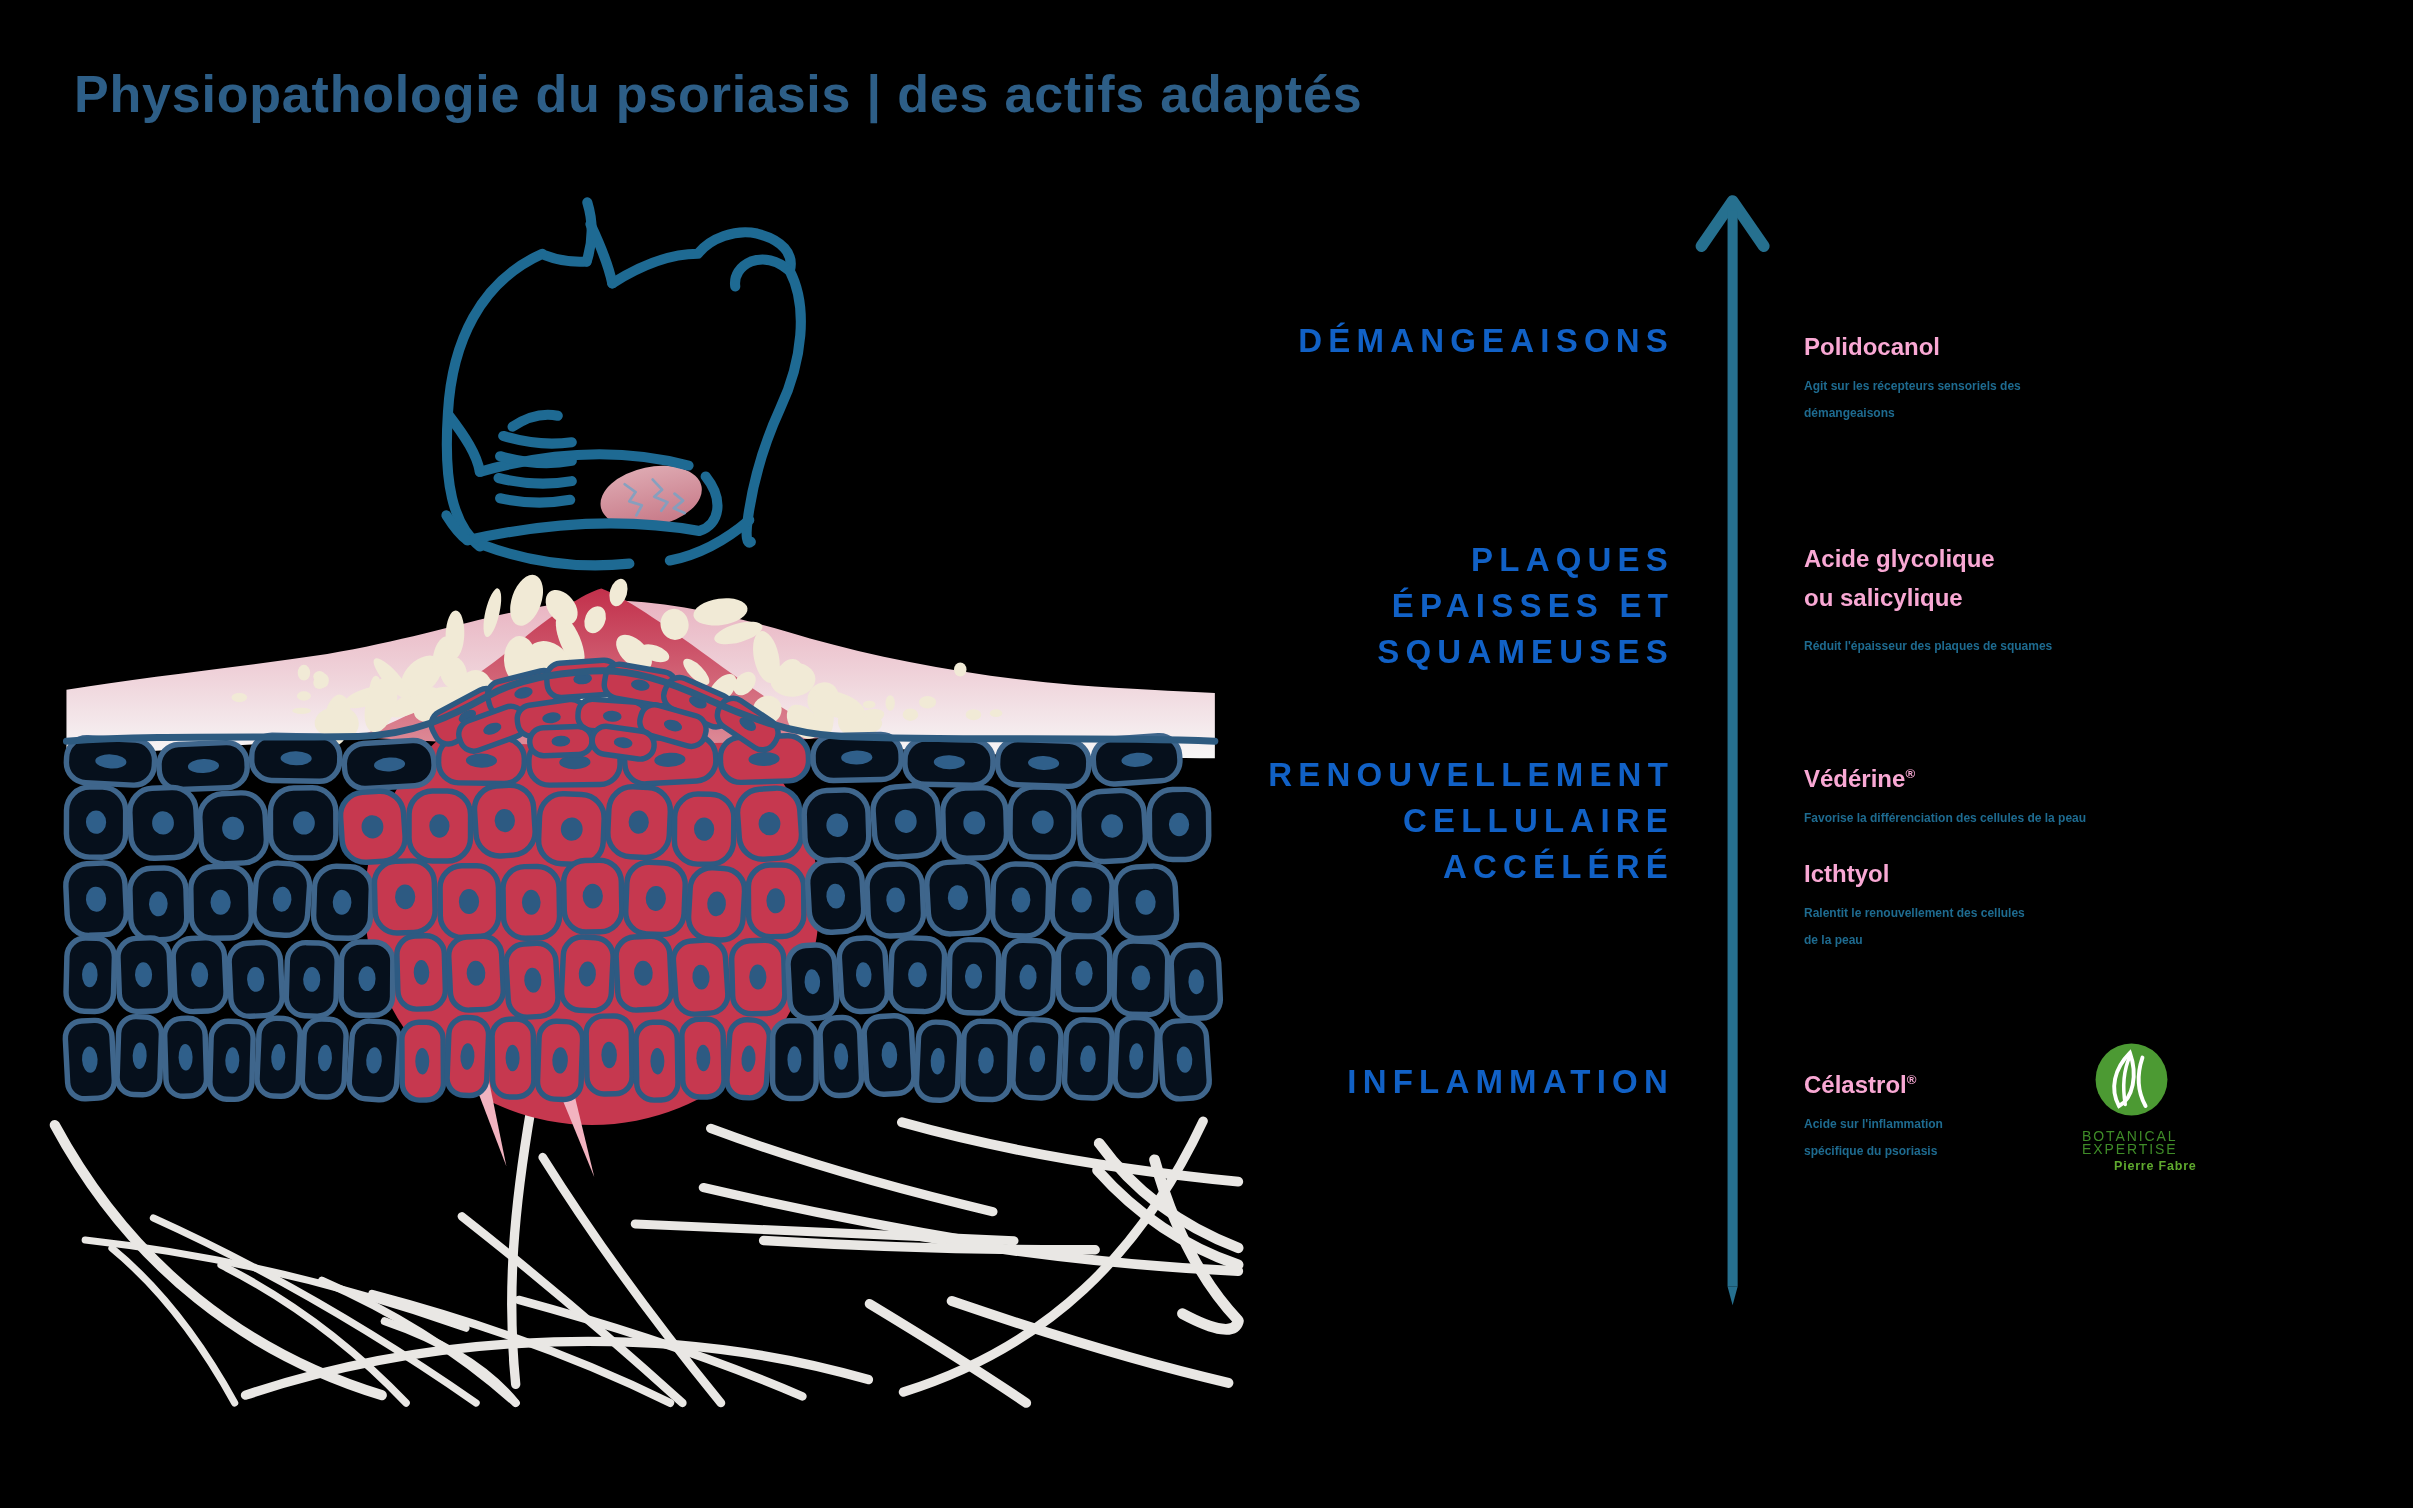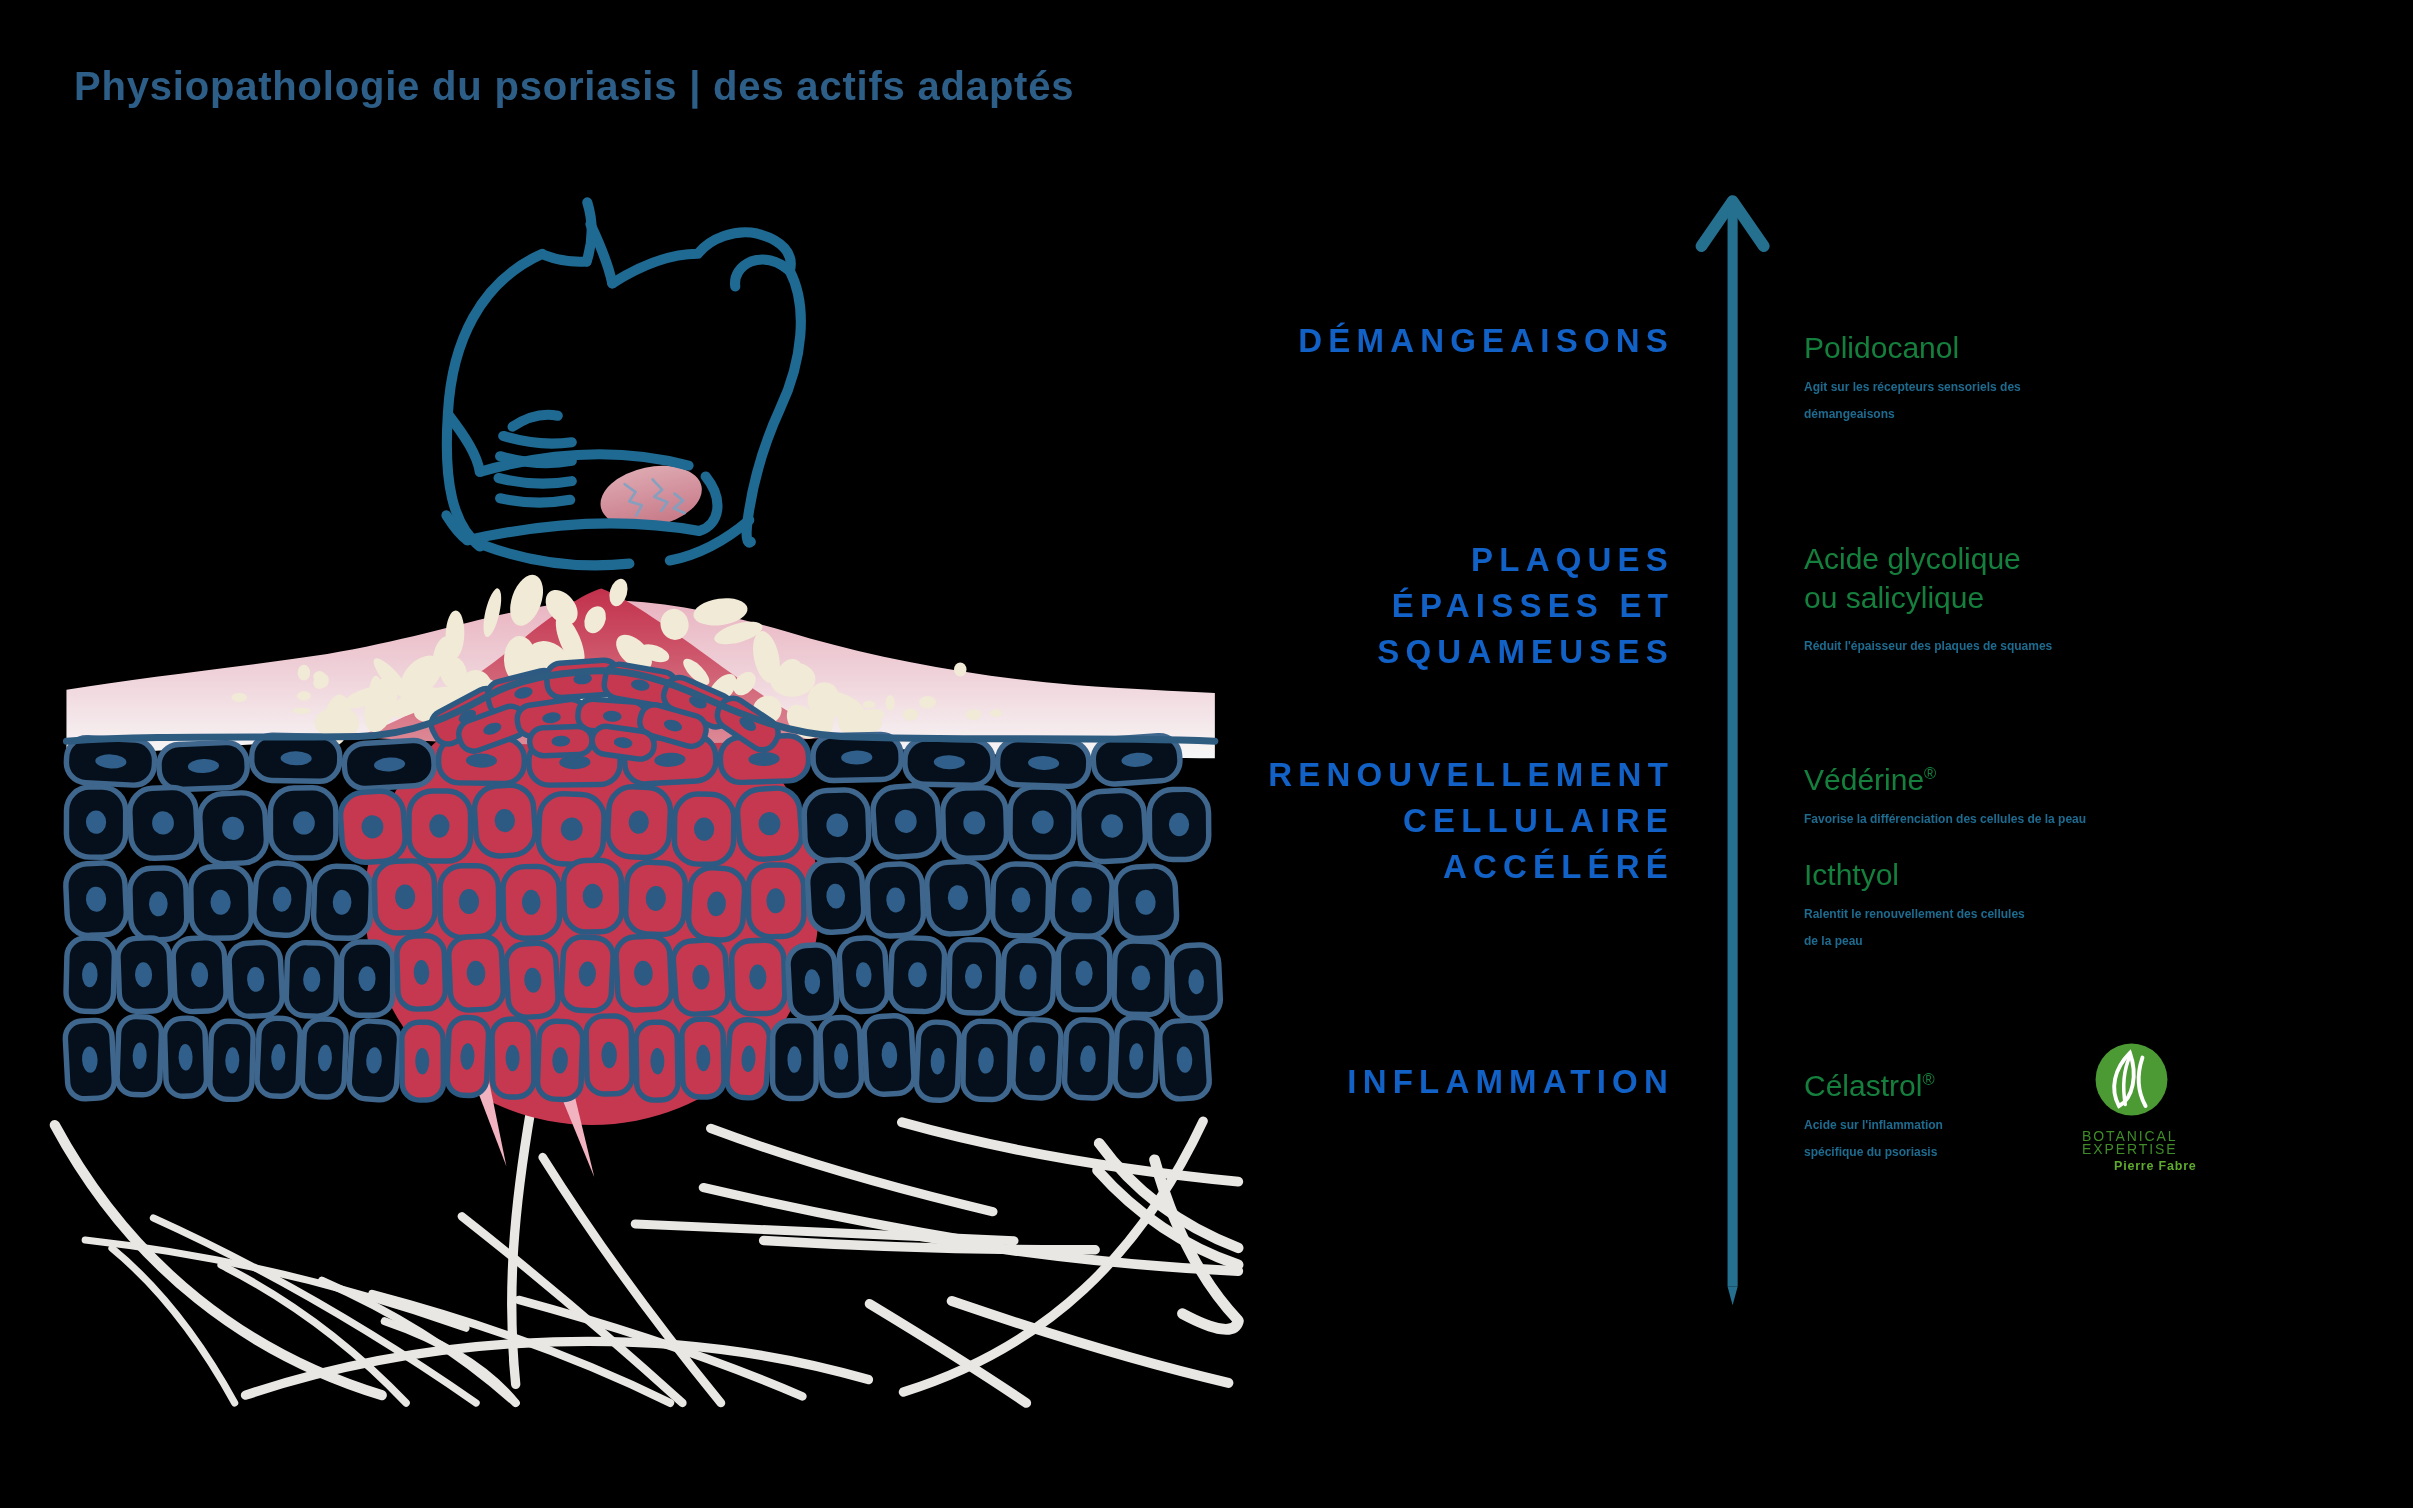--- a/index.html
+++ b/index.html
@@ -1,23 +1,23 @@
 <!DOCTYPE html>
 <html style="font-size:12.5px"><head>
 <meta charset="utf-8">
 <style>
   html,body{margin:0;padding:0;background:#000;}
   #canvas{position:relative;width:2413px;height:1509px;background:#000;overflow:hidden;
           font-family:"Liberation Sans", sans-serif;}
   .abs{position:absolute;}
-  #title{left:74px;top:64px;font-size:40px;font-weight:bold;color:#2d5e87;letter-spacing:0.8px;}
+  #title{left:74px;top:64px;font-size:52px;font-weight:bold;color:#2d5e87;letter-spacing:0.8px;}
   .sym{left:1051px;width:623px;text-align:right;color:#1161c6;font-weight:bold;
        font-size:33px;letter-spacing:6.2px;line-height:46px;}
   .active{left:1804px;width:592px;}
-  .aname{font-size:30px;font-weight:normal;color:#15803d;line-height:39px;}
+  .aname{font-size:24px;font-weight:bold;color:#f9a8d4;line-height:39px;}
   .aname sup{font-size:55%;}
   .adesc{margin-top:7px;font-size:12px;font-weight:bold;color:#1e6b90;line-height:26.5px;}
   .logo-circle{left:2094px;top:1042px;width:75px;height:75px;}
   .logo-text{left:2082px;top:1130px;line-height:13.2px;}
   .logo-line{font-size:14px;font-weight:normal;color:#3f8c28;letter-spacing:1.9px;}
   .logo-brand{margin-top:3.9px;font-size:12.5px;font-weight:bold;color:#5fa92e;letter-spacing:0.8px;padding-left:32px;}
   svg{display:block;}
 </style>
 </head>
 <body>

